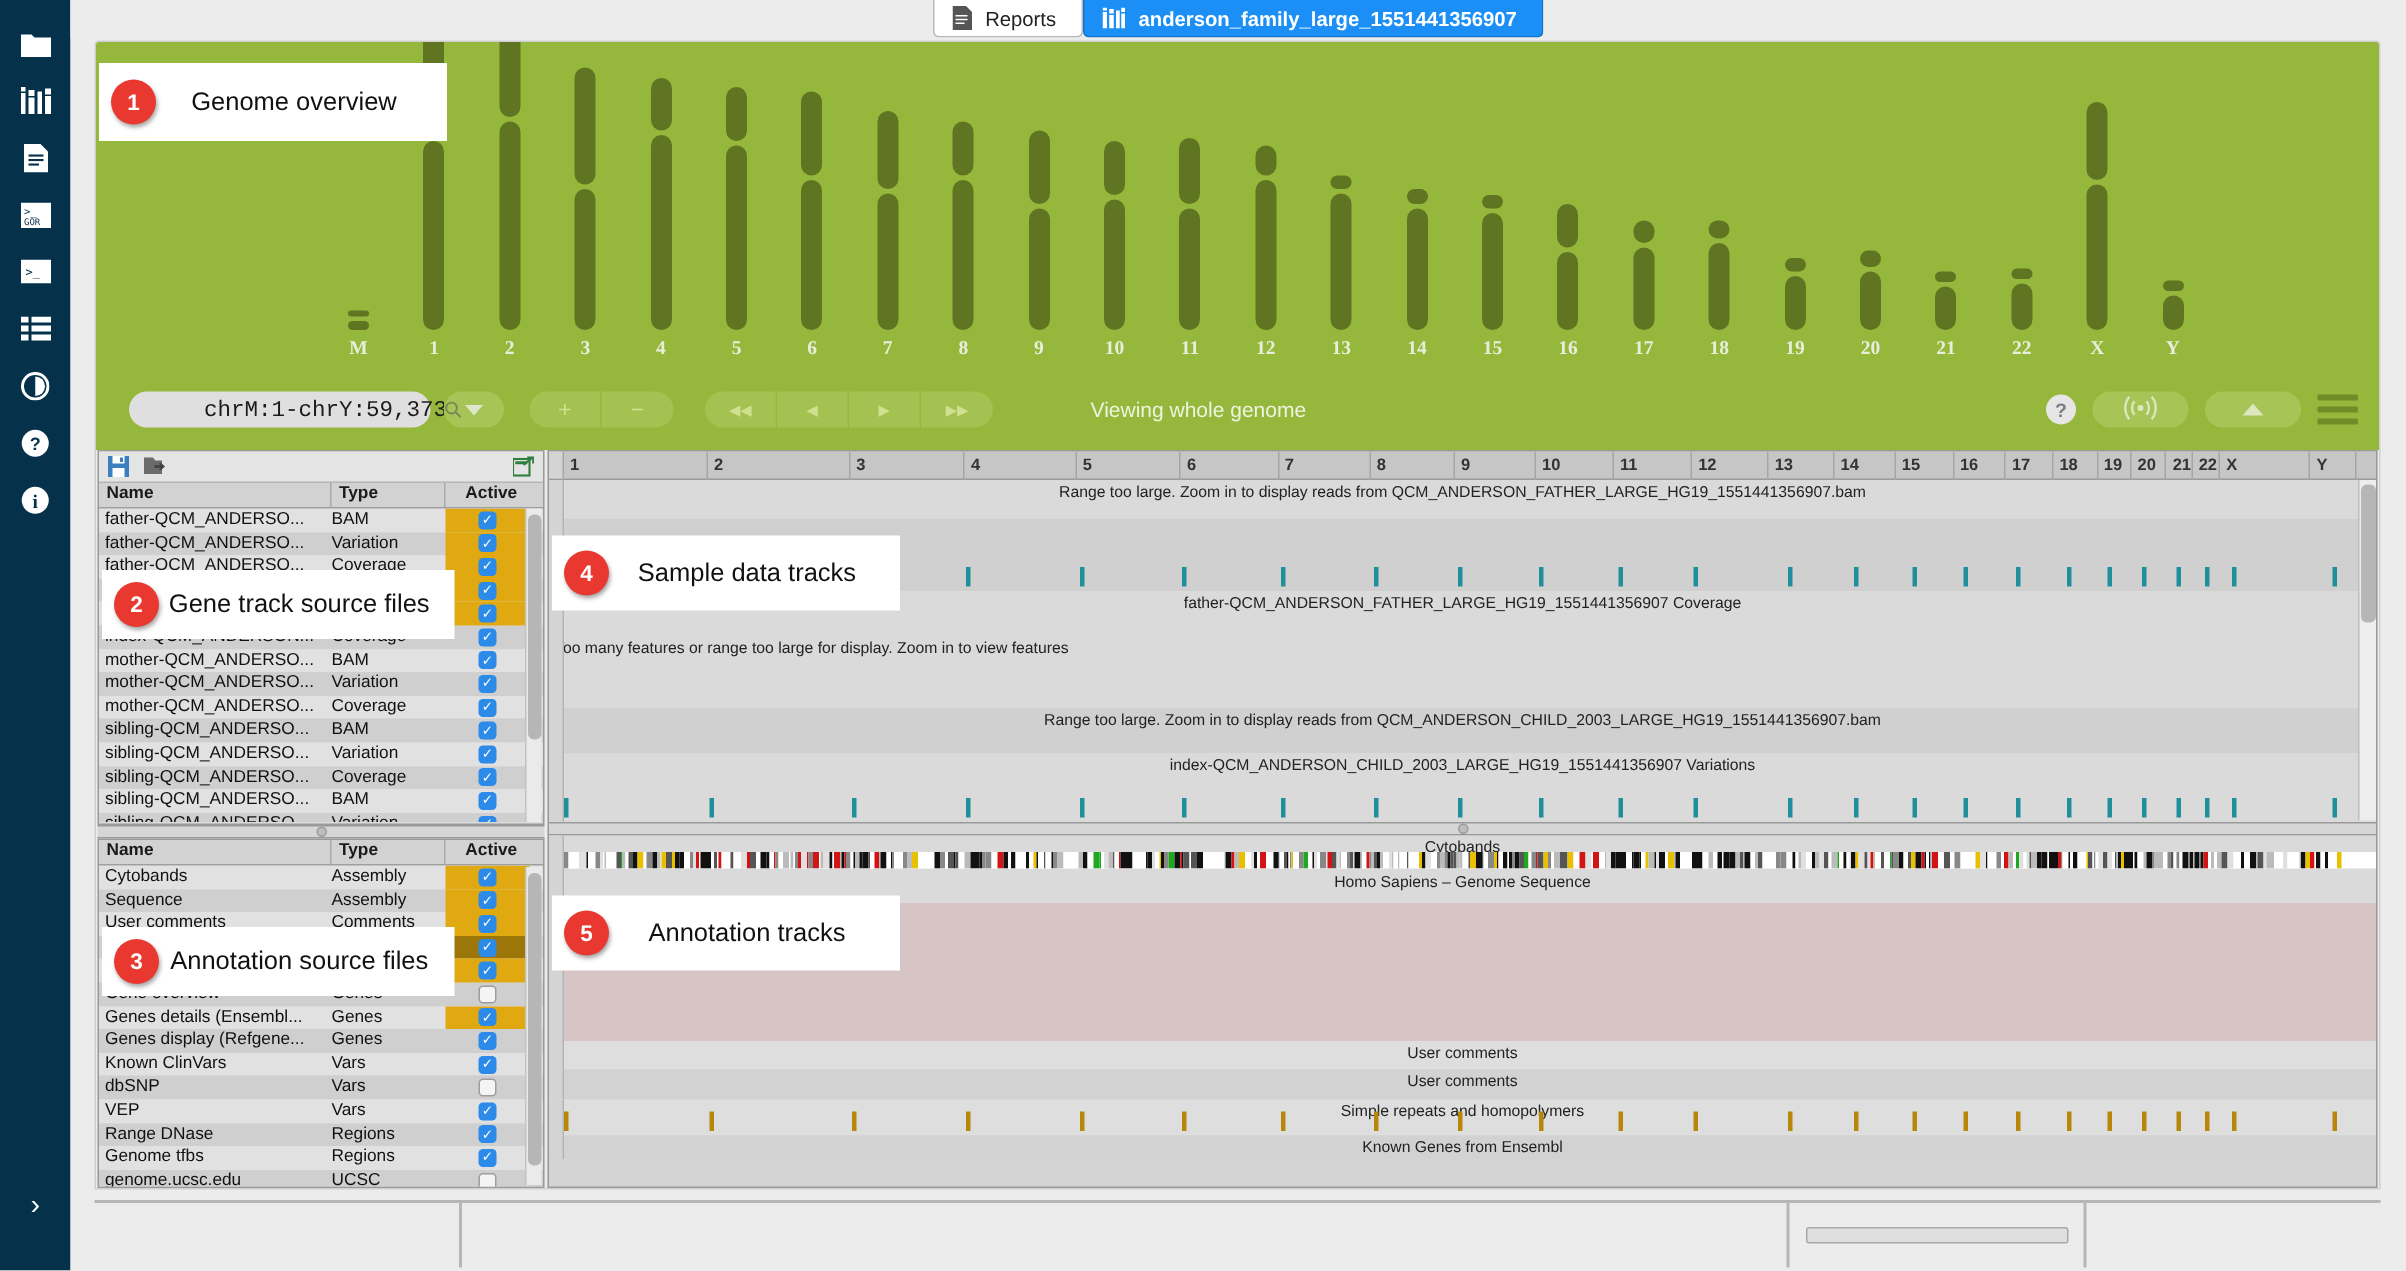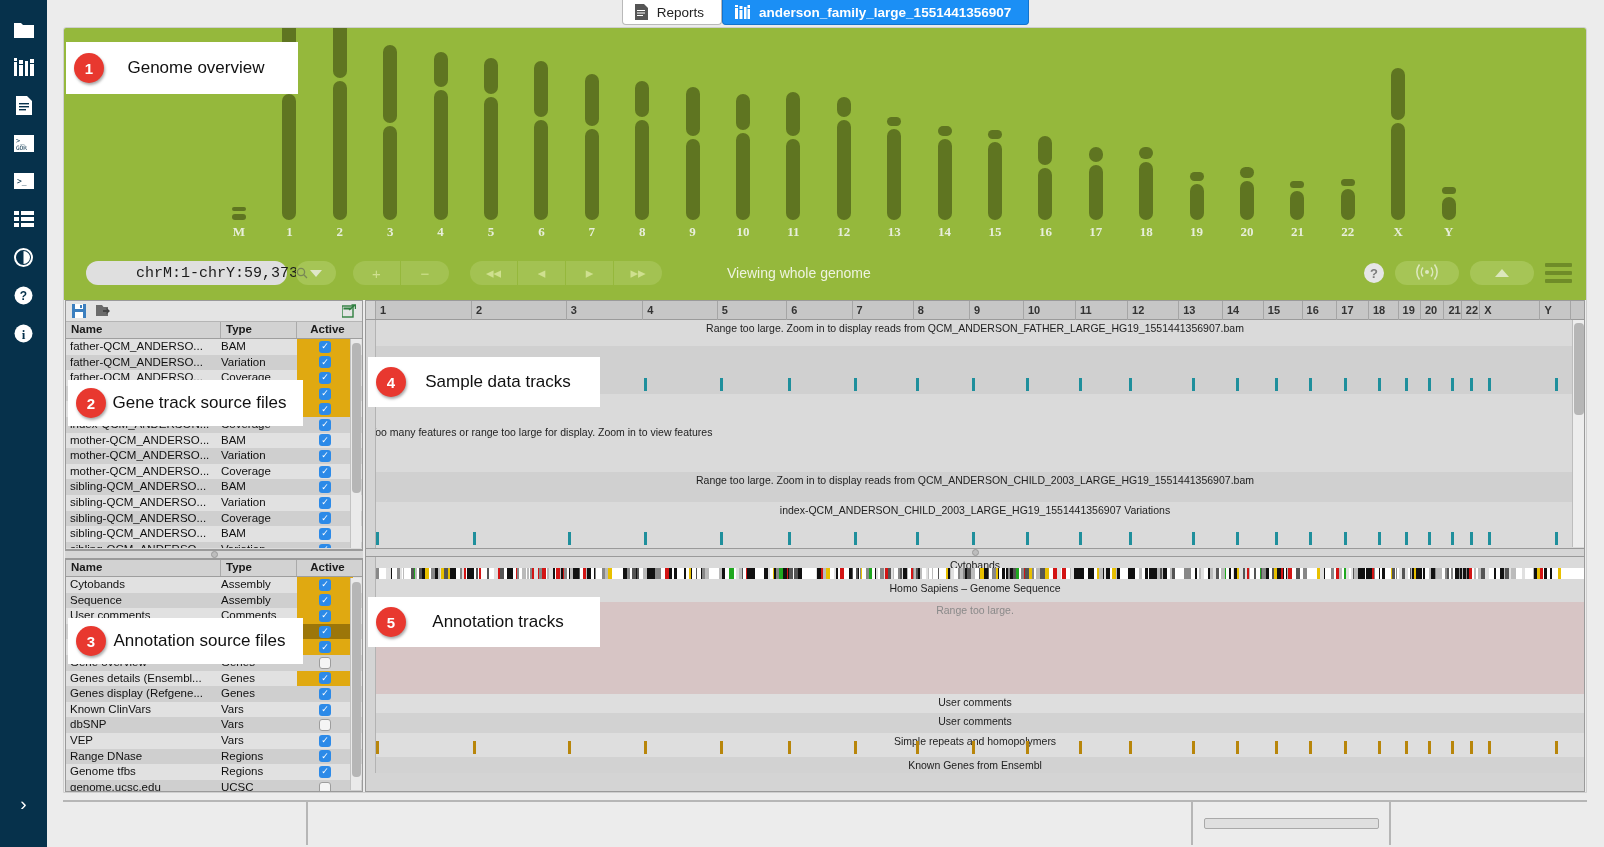--- a/index.html
+++ b/index.html
@@ -935,20 +935,21 @@
                 <span class="tick" style="left:1012.1263877028181px;top:32px;height:13px;background:#1f8f9c"></span>
                 <span class="tick" style="left:1038.6592655849702px;top:32px;height:13px;background:#1f8f9c"></span>
                 <span class="tick" style="left:1062.1306575576432px;top:32px;height:13px;background:#1f8f9c"></span>
                 <span class="tick" style="left:1084.5815542271562px;top:32px;height:13px;background:#1f8f9c"></span>
                 <span class="tick" style="left:1103.9709649871904px;top:32px;height:13px;background:#1f8f9c"></span>
                 <span class="tick" style="left:1122.3398804440649px;top:32px;height:13px;background:#1f8f9c"></span>
                 <span class="tick" style="left:1188.672075149445px;top:32px;height:13px;background:#1f8f9c"></span>
               </div>
               <div class="track" style="height: 30px; background: rgb(218, 218, 218);">
                 <div class="gutter-col"></div>
+                <div class="tlabel">father-QCM_ANDERSON_FATHER_LARGE_HG19_1551441356907 Coverage</div>
               </div>
               <div class="track" style="height: 48px; background: rgb(218, 218, 218);">
                 <div class="gutter-col"></div>
                 <div class="tlabel left">Too many features or range too large for display.  Zoom in to view features</div>
               </div>
               <div class="track" style="height: 30px; background: rgb(208, 208, 208);">
                 <div class="gutter-col"></div>
                 <div class="tlabel">Range too large. Zoom in to display reads from QCM_ANDERSON_CHILD_2003_LARGE_HG19_1551441356907.bam</div>
               </div>
               <div class="track" style="height: 46px; background: rgb(218, 218, 218);">
@@ -1473,21 +1474,20 @@
                   <i style="left:1180px;width:2px;background:#fff"></i>
                   <i style="left:1182px;width:3px;background:#e8c000"></i>
                 </div>
               </div>
               <div class="track" style="height: 22px; background: rgb(218, 218, 218);">
                 <div class="gutter-col"></div>
                 <div class="tlabel">Homo Sapiens – Genome Sequence</div>
               </div>
               <div class="track" style="height: 92px; background: rgb(215, 197, 197);">
                 <div class="gutter-col"></div>
-                <div class="tlabel gray">Range too large.</div>
               </div>
               <div class="track" style="height: 19px; background: rgb(222, 222, 222);">
                 <div class="gutter-col"></div>
                 <div class="tlabel">User comments</div>
               </div>
               <div class="track" style="height: 20px; background: rgb(210, 210, 210);">
                 <div class="gutter-col"></div>
                 <div class="tlabel">User comments</div>
               </div>
               <div class="track" style="height: 24px; background: rgb(222, 222, 222);">

